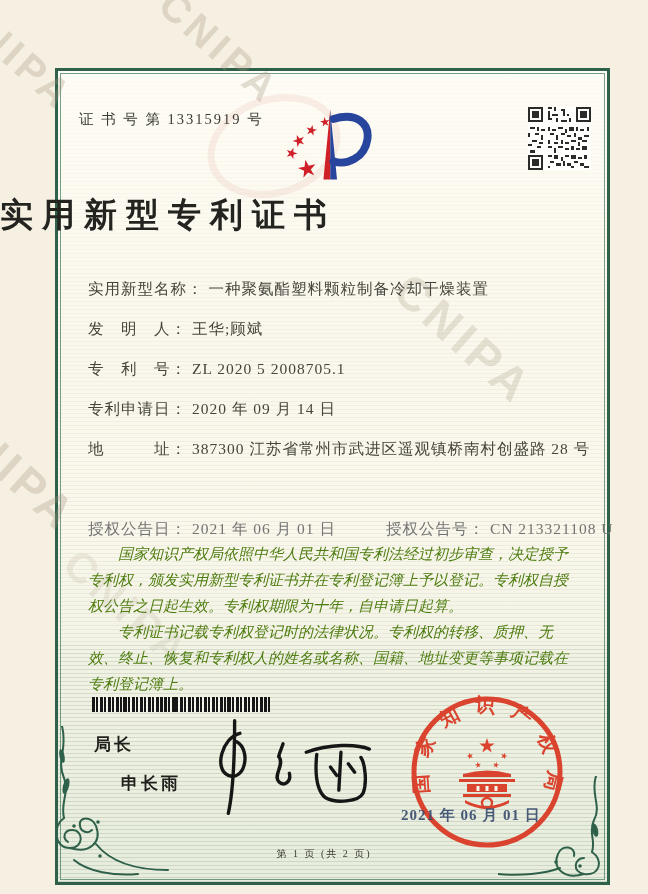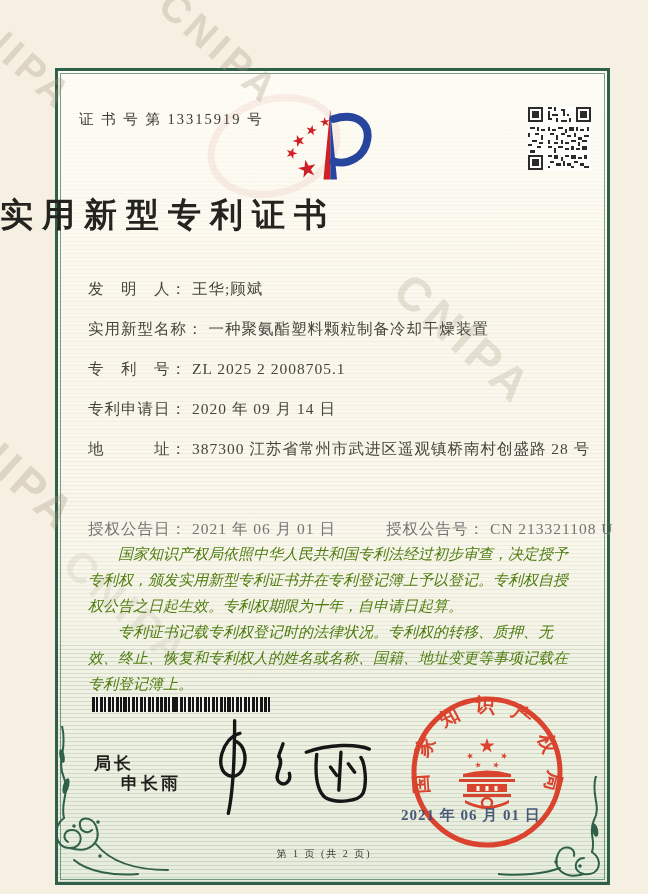--- a/index.html
+++ b/index.html
@@ -67,21 +67,21 @@
   .barcode{
     position:absolute;left:92px;top:697px;width:178px;height:15px;
     background-color:rgba(255,255,255,.45);
     background-image:
       repeating-linear-gradient(90deg,#161616 0 2px, rgba(0,0,0,0) 2px 4px),
       repeating-linear-gradient(90deg,#161616 0 3px, rgba(0,0,0,0) 3px 8px),
       repeating-linear-gradient(90deg, rgba(0,0,0,0) 0 5px, #161616 5px 6px, rgba(0,0,0,0) 6px 13px);
   }
   .signer{position:absolute;left:94px;font-family:"Liberation Sans","DejaVu Sans",sans-serif;
     font-size:17px;font-weight:600;letter-spacing:3px;color:#1f1f1c;}
-  .signer-title{top:752px;text-align:right;}
+  .signer-title{top:733px;text-align:right;}
   .signer-name{top:772px;margin-left:27px;}
   .autograph{position:absolute;left:182px;top:714px;width:200px;height:106px;}
   .seal{position:absolute;left:399px;top:684px;width:176px;height:176px;mix-blend-mode:multiply;opacity:.95;}
   .seal-stroke{stroke:var(--seal-red,#d93a24);}
   .seal-fill{fill:var(--seal-red,#d93a24);}
   .seal-text{fill:var(--seal-red,#d93a24);font-weight:bold;font-family:"Liberation Serif",serif;}
   .date-stamp{
     position:absolute;left:401px;top:806px;z-index:4;
     font-size:15px;font-weight:700;letter-spacing:1px;color:var(--stamp-blue,#374a6d);
     opacity:.9;white-space:nowrap;
@@ -154,27 +154,27 @@
                  M9,18h2v1h-2z M12,19h1v2h-1z M14,18h2v1h-2z M17,19h2v1h-2z M20,18h1v2h-1z M22,19h2v1h-2z M25,18h2v2h-2z
                  M9,22h2v1h-2z M12,22h2v2h-2z M15,23h1v2h-1z M17,22h2v1h-2z M20,22h2v2h-2z M23,23h2v1h-2z M26,22h1v2h-1z
                  M10,25h2v1h-2z M13,26h2v1h-2z M16,25h1v2h-1z M18,26h2v1h-2z M21,25h2v1h-2z M24,26h2v1h-2z M26,27h2v1h-2z M9,27h1v1h-1z M20,27h1v1h-1z"></path>
       </g>
     </svg>
 
     <div class="title">实用新型专利证书</div>
 
     <div class="fields">
       <div class="frow">
+        <span class="flabel">实用新型名称：</span><span class="fvalue">一种聚氨酯塑料颗粒制备冷却干燥装置</span>
+      </div>
+      <div class="frow">
         <span class="flabel">发　明　人：</span><span class="fvalue">王华;顾斌</span>
       </div>
       <div class="frow">
-        <span class="flabel">实用新型名称：</span><span class="fvalue">一种聚氨酯塑料颗粒制备冷却干燥装置</span>
-      </div>
-      <div class="frow">
-        <span class="flabel">专　利　号：</span><span class="fvalue">ZL 2025 2 2008705.1</span>
+        <span class="flabel">专　利　号：</span><span class="fvalue">ZL 2020 5 2008705.1</span>
       </div>
       <div class="frow">
         <span class="flabel">专利申请日：</span><span class="fvalue">2020 年 09 月 14 日</span>
       </div>
       <div class="frow">
         <span class="flabel">地　　　址：</span><span class="fvalue">387300 江苏省常州市武进区遥观镇桥南村创盛路 28 号</span>
       </div>
     </div>
 
     <div class="grant-row">

